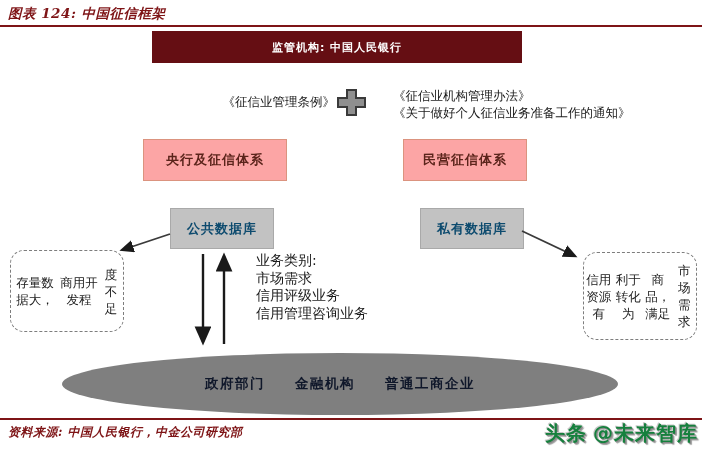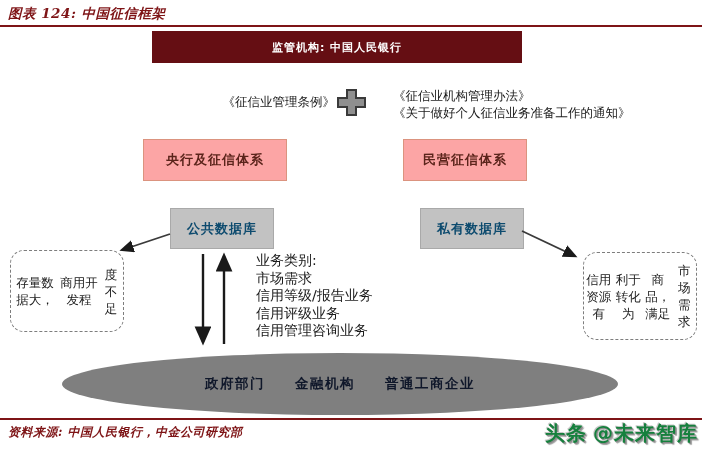--- a/index.html
+++ b/index.html
@@ -148,21 +148,20 @@
 
   <div class="abs note note-left">
     <div>存量数据大，</div>
     <div>商用开发程</div>
     <div>度不足</div>
   </div>
 
   <div class="abs biz-list">
     <div>业务类别:</div>
     <div>市场需求</div>
-    <div>信用等级/报告业务</div>
     <div>信用评级业务</div>
     <div>信用管理咨询业务</div>
   </div>
 
   <div class="abs note note-right">
     <div>信用资源有</div>
     <div>利于转化为</div>
     <div>商品，满足</div>
     <div>市场需求</div>
   </div>

